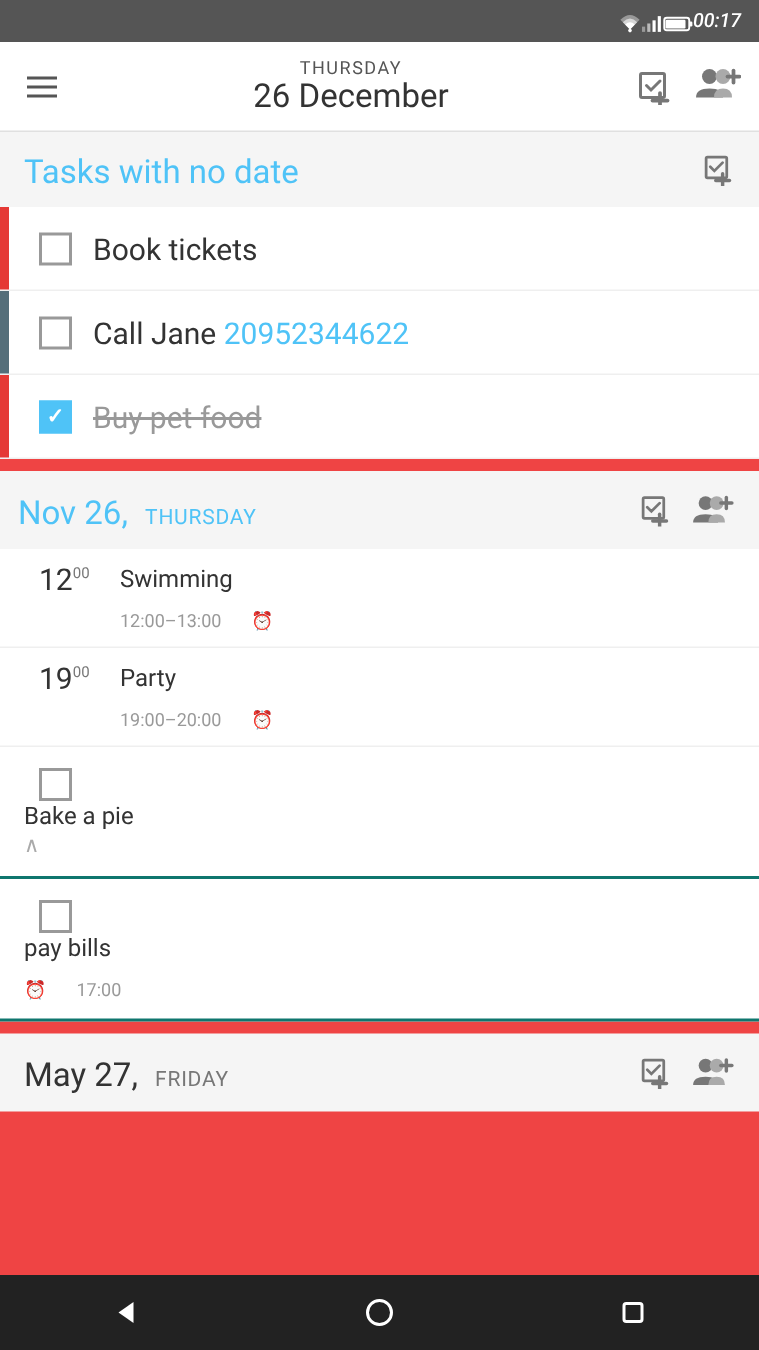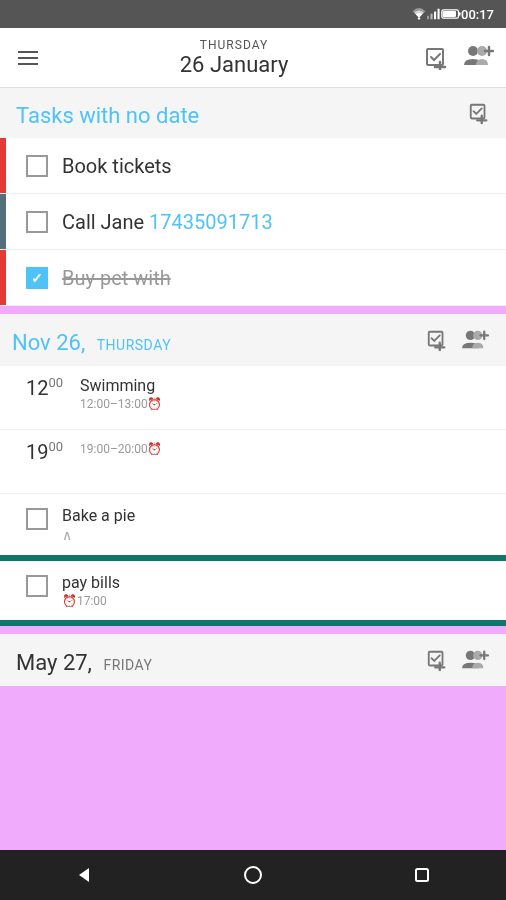--- a/index.html
+++ b/index.html
@@ -17,22 +17,23 @@
       background: #555;
       height: 28px;
       display: flex;
       align-items: center;
       justify-content: flex-end;
       padding-right: 12px;
       gap: 6px;
     }
     .status-bar-icons {
       display: flex;
-      align-items: center;
+      align-items: flex-end;
       gap: 0;
+      font-style: italic;
     }
     .status-time {
       color: white;
       font-size: 13px;
       font-weight: 500;
     }
 
     
     .header {
       background: white;
@@ -86,21 +87,21 @@
       height: 24px;
       position: relative;
     }
     .check-box-add svg {
       width: 24px;
       height: 24px;
     }
 
     
     .content {
-      background: #f0abfc;
+      background: #ef4444;
       height: calc(900px - 28px - 60px - 50px);
       overflow-y: auto;
     }
 
     
     .section-header {
       display: flex;
       align-items: center;
       padding: 14px 16px 10px 16px;
       background: #f5f5f5;
@@ -205,54 +206,55 @@
       position: relative;
     }
     .event-time {
       font-size: 20px;
       color: #333;
       min-width: 46px;
       line-height: 1;
       position: relative;
     }
     .event-time sup {
-      font-size: 13px;
+      font-size: 10px;
       color: #777;
       vertical-align: super;
     }
     .event-details {
       flex: 1;
       padding-left: 8px;
     }
     .event-title {
       font-size: 16px;
       color: #333;
     }
     .event-subtitle {
       font-size: 12px;
       color: #999;
-      margin-top: 2px;
-      display: flex;
-      align-items: center;
-      gap: 0;
+      margin-top: 12px;
+      display: flex;
+      align-items: center;
+      gap: 20px;
     }
     .clock-icon {
       font-size: 12px;
       color: #999;
     }
 
     
     .task-notime {
       display: flex;
       align-items: flex-start;
       background: white;
       min-height: 64px;
       padding: 12px 16px;
-      border-bottom: 6px solid #0f766e;
-      position: relative;
+      border-bottom: 2px solid #0f766e;
+      position: relative;
+      flex-direction: column;
     }
     .task-notime .checkbox {
       margin-top: 2px;
     }
     .task-notime-content {
       flex: 1;
     }
     .task-notime-title {
       font-size: 16px;
       color: #333;
@@ -323,21 +325,21 @@
 </div>
 
 <div class="header">
   <div class="hamburger">
     <span></span>
     <span></span>
     <span></span>
   </div>
   <div class="header-date">
     <div class="header-date-day">THURSDAY</div>
-    <div class="header-date-num">26 January</div>
+    <div class="header-date-num">26 December</div>
   </div>
   <div class="header-actions">
 
     <div class="add-task-icon check-box-add">
       <svg viewBox="0 0 24 24" fill="none">
         <rect x="3" y="3" width="16" height="16" rx="1" stroke="#777" stroke-width="2"></rect>
         <line x1="11" y1="21" x2="21" y2="21" stroke="#777" stroke-width="2.5" stroke-linecap="round"></line>
         <line x1="16" y1="16" x2="16" y2="26" stroke="#777" stroke-width="2.5" stroke-linecap="round"></line>
         <path d="M7 11 L10 14 L16 8" stroke="#777" stroke-width="2" stroke-linecap="round"></path>
       </svg>
@@ -374,27 +376,27 @@
 
   <div class="task-item">
     <div class="color-bar color-red"></div>
     <div class="checkbox"></div>
     <span class="task-text">Book tickets</span>
   </div>
 
   <div class="task-item">
     <div class="color-bar color-teal"></div>
     <div class="checkbox"></div>
-    <span class="task-text">Call Jane <a href="#">17435091713</a></span>
+    <span class="task-text">Call Jane <a href="#">20952344622</a></span>
   </div>
 
   <div class="task-item">
     <div class="color-bar color-red"></div>
     <div class="checkbox checked"></div>
-    <span class="task-text strikethrough">Buy pet with</span>
+    <span class="task-text strikethrough">Buy pet food</span>
   </div>
 
   <div class="section-header" style="margin-top:8px;padding-left:12px;">
     <div class="section-title-date">
       <span>Nov 26,</span>
       <span class="day-label">THURSDAY</span>
     </div>
     <div class="section-actions">
       <div>
         <svg width="22" height="22" viewBox="0 0 24 24" fill="none">
@@ -430,20 +432,21 @@
       </div>
     </div>
   </div>
 
   <div class="event-item">
     <div class="color-bar color-red"></div>
     <div class="event-time" style="margin-left:10px;">
       <span>19</span><sup>00</sup>
     </div>
     <div class="event-details">
+      <div class="event-title">Party</div>
       <div class="event-subtitle">
         <span>19:00–20:00</span>
         <span class="clock-icon">⏰</span>
       </div>
     </div>
   </div>
 
   <div class="task-notime">
     <div class="color-bar color-brown"></div>
     <div class="checkbox" style="margin-left:10px;"></div>

